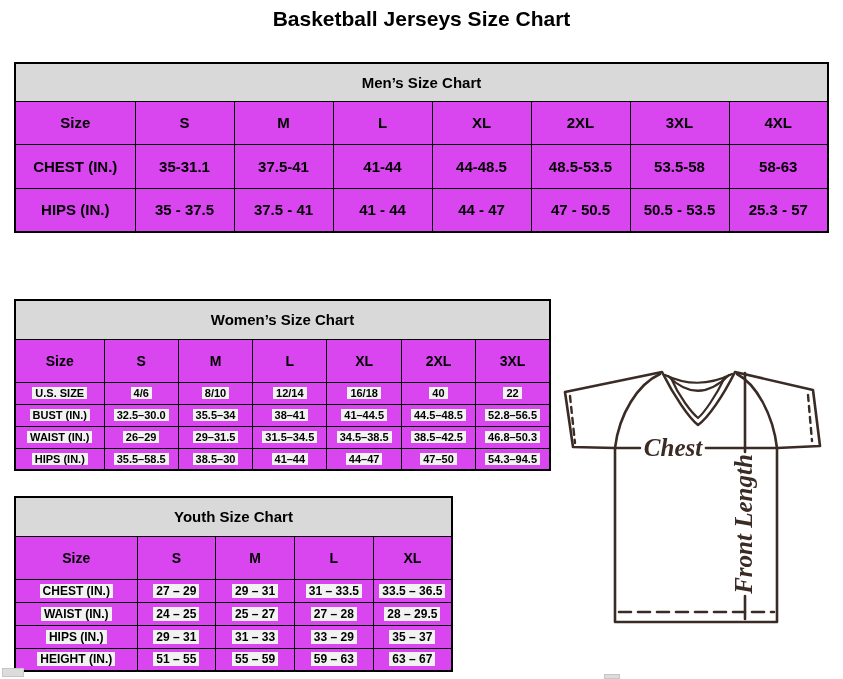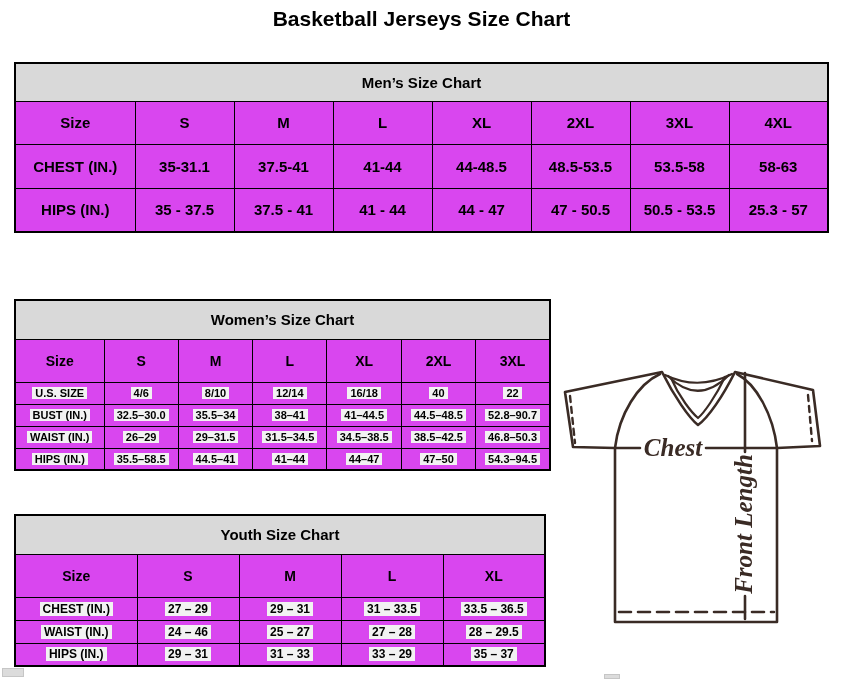--- a/index.html
+++ b/index.html
@@ -29,21 +29,21 @@
   
   .womens { left:14px; top:299px; width:537px; }
   .womens col.label-col { width:89px; }
   .womens tr.head  { height:39px; }
   .womens tr.sizes { height:43px; }
   .womens tr.data  { height:22px; }
   .womens tr.sizes th { font-size:14px; }
   .womens tr.data th, .womens tr.data td { font-size:11px; }
 
   
-  .youth { left:14px; top:514px; width:532px; }
+  .youth { left:14px; top:496px; width:439px; }
   .youth col.label-col { width:122px; }
   .youth tr.head  { height:39px; }
   .youth tr.sizes { height:43px; }
   .youth tr.data  { height:23px; }
   .youth tr.sizes th { font-size:14px; }
   .youth tr.data th, .youth tr.data td { font-size:12px; }
 
   .hl { background:#f2f2f2; padding:0 3px; }
 
   
@@ -128,35 +128,35 @@
     <td><span class="hl">40</span></td>
     <td><span class="hl">22</span></td>
   </tr>
   <tr class="data">
     <th><span class="hl">BUST (IN.)</span></th>
     <td><span class="hl">32.5–30.0</span></td>
     <td><span class="hl">35.5–34</span></td>
     <td><span class="hl">38–41</span></td>
     <td><span class="hl">41–44.5</span></td>
     <td><span class="hl">44.5–48.5</span></td>
-    <td><span class="hl">52.8–90.7</span></td>
+    <td><span class="hl">52.8–56.5</span></td>
   </tr>
   <tr class="data">
     <th><span class="hl">WAIST (IN.)</span></th>
     <td><span class="hl">26–29</span></td>
     <td><span class="hl">29–31.5</span></td>
     <td><span class="hl">31.5–34.5</span></td>
     <td><span class="hl">34.5–38.5</span></td>
     <td><span class="hl">38.5–42.5</span></td>
     <td><span class="hl">46.8–50.3</span></td>
   </tr>
   <tr class="data">
     <th><span class="hl">HIPS (IN.)</span></th>
     <td><span class="hl">35.5–58.5</span></td>
-    <td><span class="hl">44.5–41</span></td>
+    <td><span class="hl">38.5–30</span></td>
     <td><span class="hl">41–44</span></td>
     <td><span class="hl">44–47</span></td>
     <td><span class="hl">47–50</span></td>
     <td><span class="hl">54.3–94.5</span></td>
   </tr>
 </tbody>
   </table>
 
 <table class="chart youth">
   <colgroup>
@@ -176,31 +176,38 @@
   </tr>
   <tr class="data">
     <th><span class="hl">CHEST (IN.)</span></th>
     <td><span class="hl">27 – 29</span></td>
     <td><span class="hl">29 – 31</span></td>
     <td><span class="hl">31 – 33.5</span></td>
     <td><span class="hl">33.5 – 36.5</span></td>
   </tr>
   <tr class="data">
     <th><span class="hl">WAIST (IN.)</span></th>
-    <td><span class="hl">24 – 46</span></td>
+    <td><span class="hl">24 – 25</span></td>
     <td><span class="hl">25 – 27</span></td>
     <td><span class="hl">27 – 28</span></td>
     <td><span class="hl">28 – 29.5</span></td>
   </tr>
   <tr class="data">
     <th><span class="hl">HIPS (IN.)</span></th>
     <td><span class="hl">29 – 31</span></td>
     <td><span class="hl">31 – 33</span></td>
     <td><span class="hl">33 – 29</span></td>
     <td><span class="hl">35 – 37</span></td>
+  </tr>
+  <tr class="data">
+    <th><span class="hl">HEIGHT (IN.)</span></th>
+    <td><span class="hl">51 – 55</span></td>
+    <td><span class="hl">55 – 59</span></td>
+    <td><span class="hl">59 – 63</span></td>
+    <td><span class="hl">63 – 67</span></td>
   </tr>
 </tbody>
   </table>
 
 <svg class="jersey" viewBox="0 0 282 300" xmlns="http://www.w3.org/2000/svg">
   <g fill="none" stroke="#3a2b25" stroke-width="2.6" stroke-linejoin="round" stroke-linecap="round">
     <path d="M106,10 L9,30 L17,85 L59,86 L59,260 L221,260 L221,86 L264,84 L257,28 L179,10 C167,34 152,56 142,63 C133,56 118,34 106,10 Z"></path>
     <path d="M59,86 C63,52 82,22 104,12"></path>
     <path d="M221,86 C217,52 200,22 181,12"></path>
     <path stroke-width="2.2" d="M109,13 Q142,29 176,12"></path>

